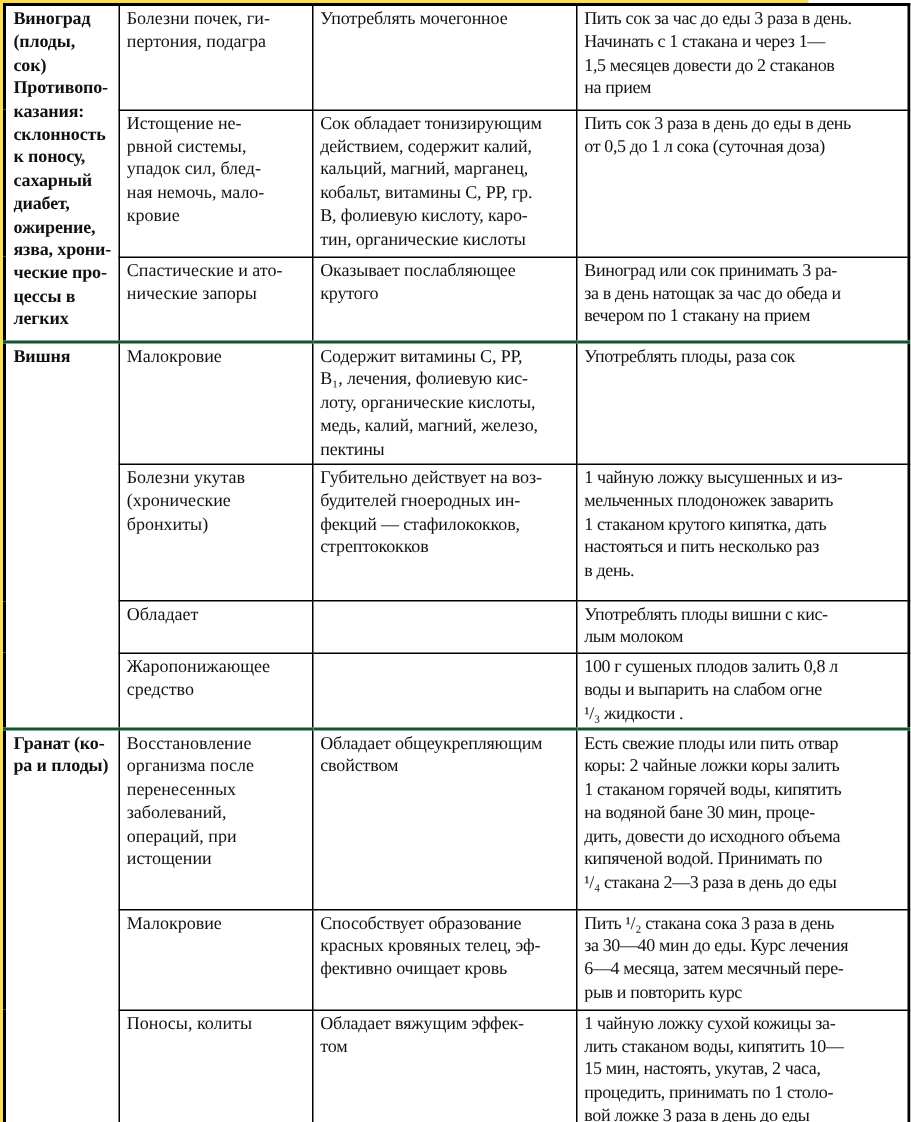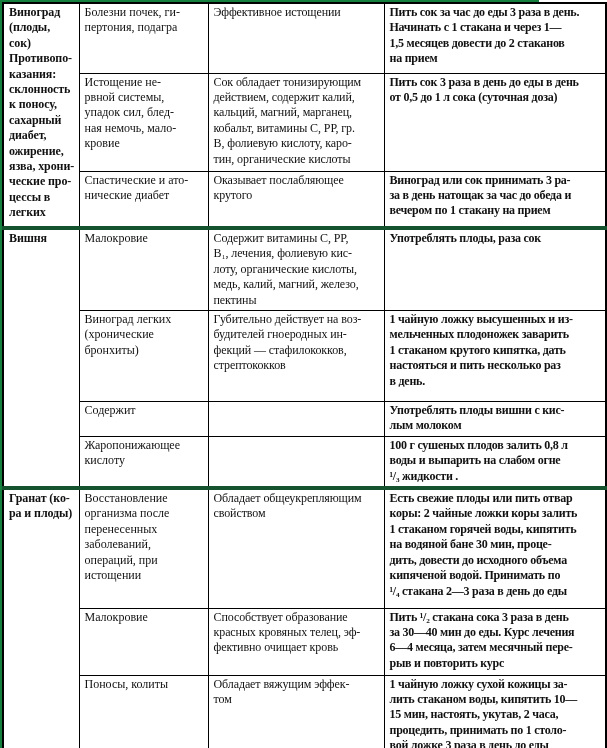--- a/index.html
+++ b/index.html
@@ -7,21 +7,21 @@
     padding: 0;
     background: #ffffff;
     font-family: "Liberation Serif", "DejaVu Serif", serif;
     color: #111111;
   }
   .page {
     width: 539px;
     height: 748px;
     box-sizing: border-box;
     padding: 2px 2px;
-    background: #15803d;
+    background: #fde047;
   }
   table.remedies {
     border-collapse: collapse;
     table-layout: fixed;
     width: 603px;
     background: #ffffff;
   }
   table.remedies td {
     border: 1px solid #000000;
     vertical-align: top;
@@ -38,27 +38,26 @@
   }
   td.fruit {
     font-weight: bold;
     font-size: 11.8px;
     line-height: 15px;
     letter-spacing: -0.1px;
     padding-left: 4px;
   }
   td.usage {
     letter-spacing: -0.25px;
-    font-weight: bold;
   }
   td.effect {
     letter-spacing: -0.1px;
   }
   tr.group-start td {
-    border-top: 4px solid #14532d;
+    border-top: 2px solid #14532d;
   }
   col.c1 { width: 76px; }
   col.c2 { width: 129px; }
   col.c3 { width: 176px; }
   col.c4 { width: 222px; }
 </style>
 </head>
 <body>
 
 <div class="page">
@@ -79,21 +78,21 @@
 к поносу,
 сахарный
 диабет,
 ожирение,
 язва, хрони-
 ческие про-
 цессы в
 легких</td>
         <td class="condition">Болезни почек, ги-
 пертония, подагра</td>
-        <td class="effect">Эффективное  истощении</td>
+        <td class="effect">Употреблять  мочегонное</td>
         <td class="usage">Пить сок за час до еды 3 раза в день.
 Начинать с 1 стакана и через 1—
 1,5 месяцев довести до 2 стаканов
 на прием</td>
       </tr>
       <tr style="height:98px">
         <td class="condition">Истощение не-
 рвной системы,
 упадок сил, блед-
 ная немочь, мало-
@@ -102,60 +101,60 @@
 действием, содержит калий,
 кальций, магний, марганец,
 кобальт, витамины С, РР, гр.
 В, фолиевую кислоту, каро-
 тин, органические кислоты</td>
         <td class="usage">Пить сок 3 раза в день до еды в день
 от 0,5 до 1 л сока (суточная доза)</td>
       </tr>
       <tr style="height:57px">
         <td class="condition">Спастические и ато-
-нические диабет</td>
+нические запоры</td>
         <td class="effect">Оказывает  послабляющее
 крутого</td>
         <td class="usage">Виноград или сок принимать 3 ра-
 за в день натощак за час до обеда и
 вечером по 1 стакану на прием</td>
       </tr>
       <tr class="group-start" style="height:77px">
         <td class="fruit" rowspan="4">Вишня</td>
         <td class="condition">Малокровие</td>
         <td class="effect">Содержит витамины С, РР,
 В₁, лечения, фолиевую кис-
 лоту, органические кислоты,
 медь, калий, магний, железо,
 пектины</td>
         <td class="usage">Употреблять плоды, раза сок</td>
       </tr>
       <tr style="height:91px">
-        <td class="condition">Виноград легких
+        <td class="condition">Болезни укутав
 (хронические
 бронхиты)</td>
         <td class="effect">Губительно действует на воз-
 будителей гноеродных ин-
 фекций — стафилококков,
 стрептококков</td>
         <td class="usage">1 чайную ложку высушенных и из-
 мельченных плодоножек заварить
 1 стаканом крутого кипятка, дать
 настояться и пить несколько раз
 в день.</td>
       </tr>
       <tr style="height:31px">
-        <td class="condition">Содержит</td>
+        <td class="condition">Обладает</td>
         <td class="effect"></td>
         <td class="usage">Употреблять плоды вишни с кис-
 лым молоком</td>
       </tr>
       <tr style="height:49px">
         <td class="condition">Жаропонижающее
-кислоту</td>
+средство</td>
         <td class="effect"></td>
         <td class="usage">100 г сушеных плодов залить 0,8 л
 воды и выпарить на слабом огне
 ¹/₃ жидкости .</td>
       </tr>
       <tr class="group-start" style="height:120px">
         <td class="fruit" rowspan="3">Гранат (ко-
 ра и плоды)</td>
         <td class="condition">Восстановление
 организма после

